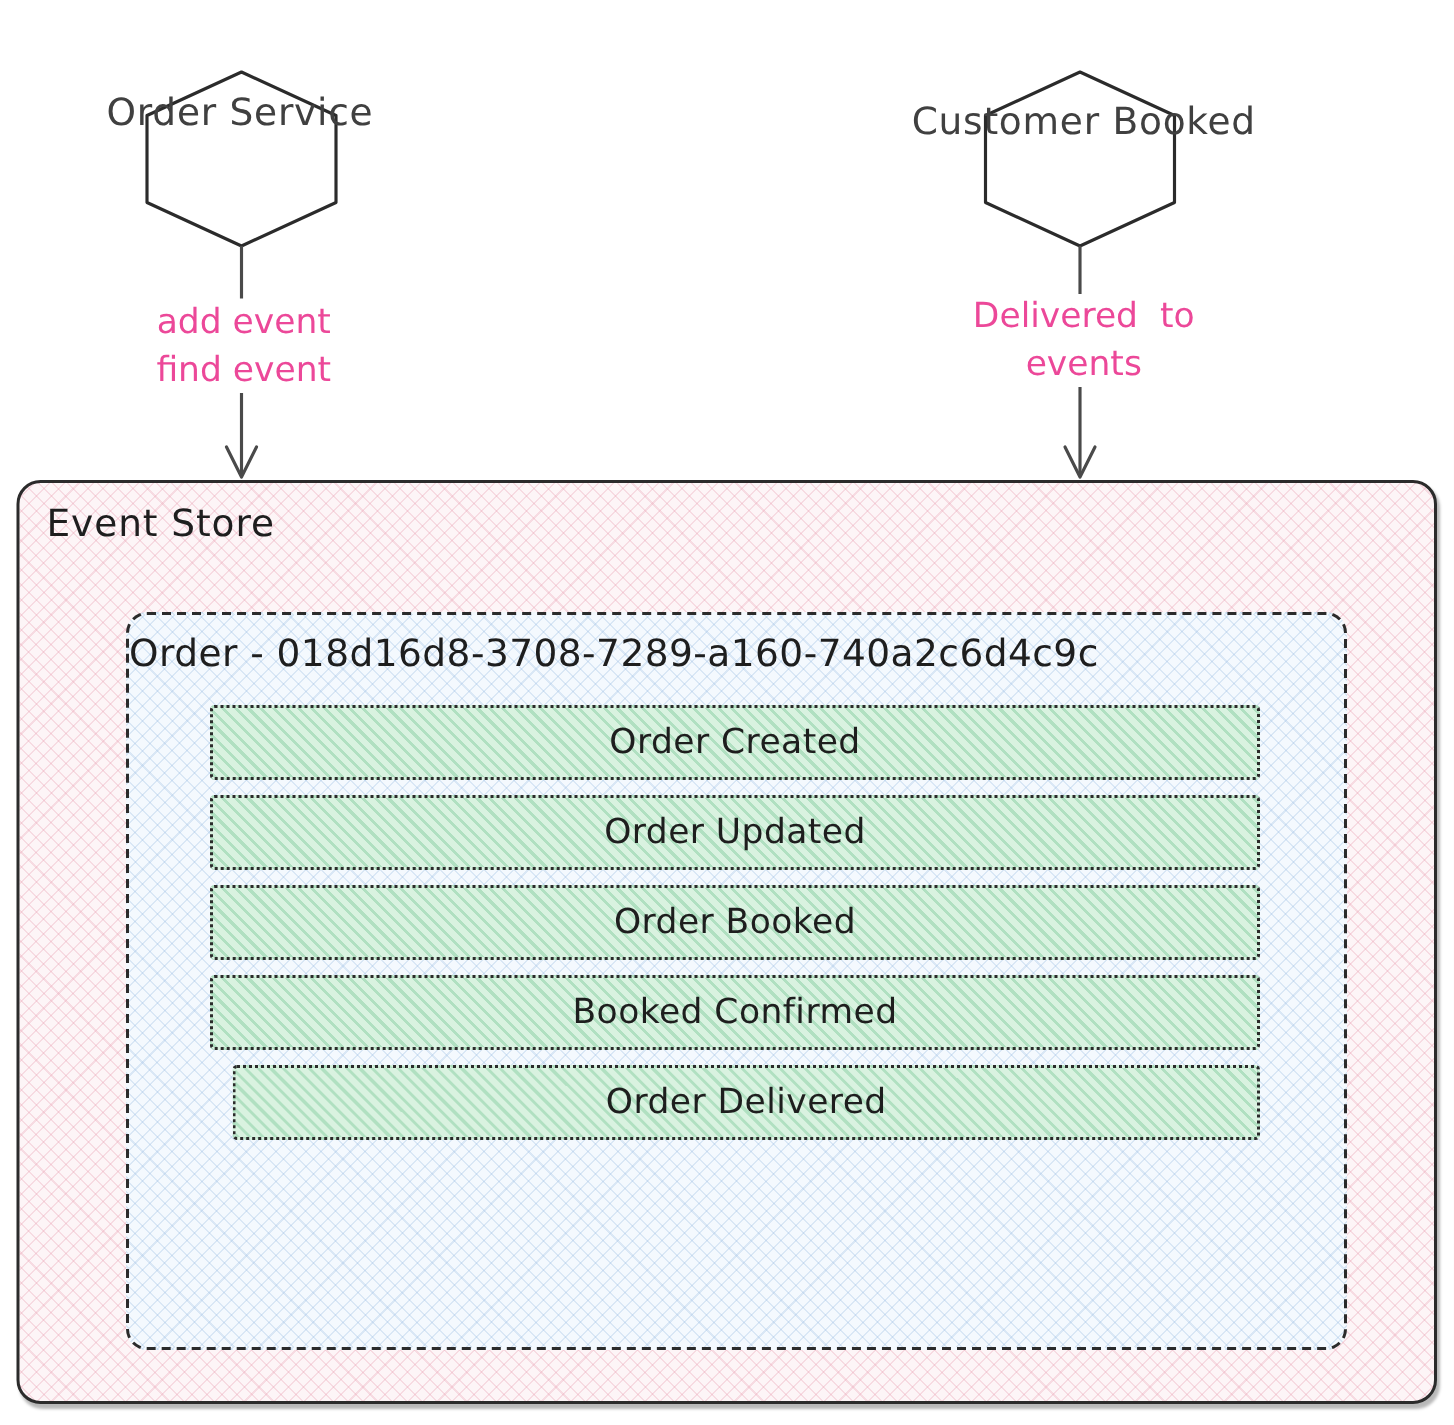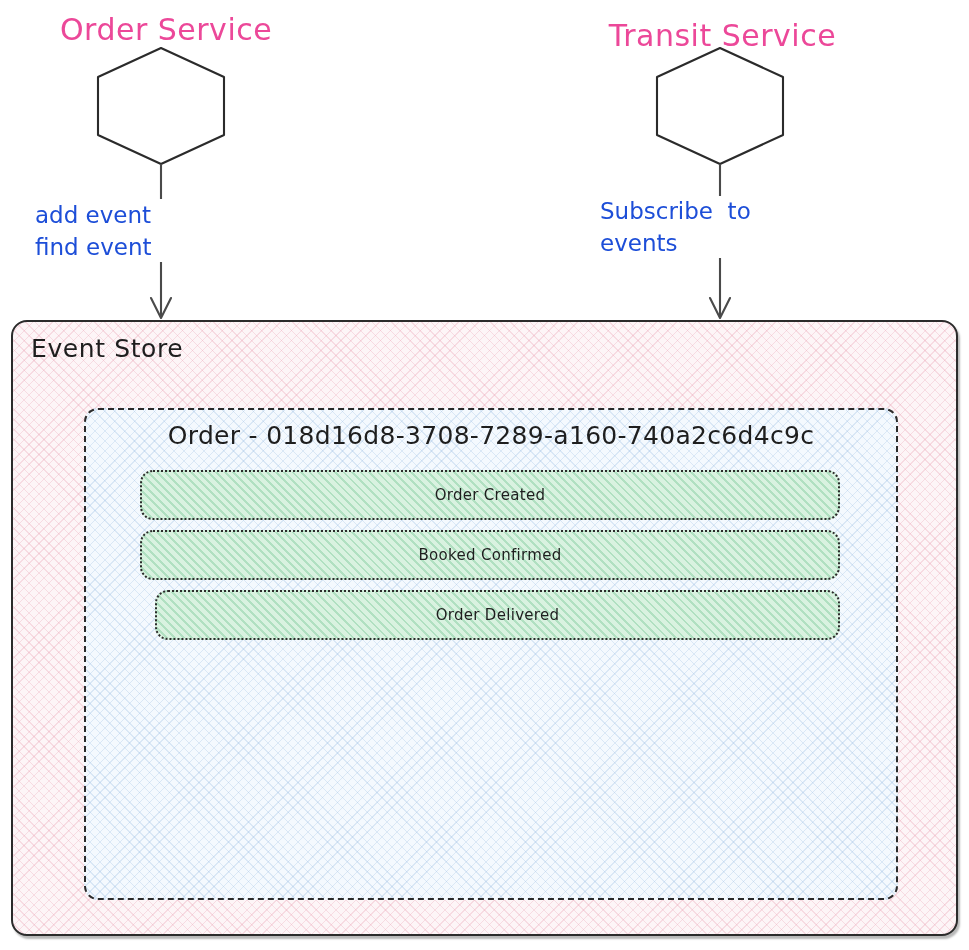--- a/index.html
+++ b/index.html
@@ -19,37 +19,38 @@
   #canvas {
     position: absolute;
     inset: 0;
     width: 969px;
     height: 950px;
   }
 
   
   .node-title {
     position: absolute;
-    font-size: 30px;
+    font-size: 25px;
     letter-spacing: 0.5px;
-    color: #ec4899;
+    color: #404040;
     white-space: nowrap;
     text-align: center;
     font-family: "DejaVu Sans", sans-serif;
+    margin-top: 48px;
   }
   #order-service-title { left: 60px; top: 12px; width: 200px; }
   #customer-service-title { left: 600px; top: 18px; width: 245px; }
 
   
   .edge-label {
     position: absolute;
     font-size: 23px;
     line-height: 1.38;
-    color: #1d4ed8;
-    text-align: left;
+    color: #ec4899;
+    text-align: center;
     white-space: pre;
   }
   #order-edge-label { left: 35px; top: 200px; width: 255px; }
   #customer-edge-label { left: 600px; top: 196px; width: 245px; }
 
   
   #event-store-box {
     position: absolute;
     left: 11px;
     top: 320px;
@@ -89,48 +90,48 @@
     background-image:
       repeating-linear-gradient(45deg,  rgba(150,185,225,0.28) 0 1px, transparent 1px 7px),
       repeating-linear-gradient(-45deg, rgba(150,185,225,0.28) 0 1px, transparent 1px 7px);
     padding: 0;
   }
   #order-aggregate-title {
     position: absolute;
     left: 0;
     right: 0;
     top: 11px;
-    text-align: center;
+    text-align: left;
     font-size: 25px;
     letter-spacing: 0.3px;
     color: #1e1e1e;
     white-space: nowrap;
   }
 
   
   #event-list {
     position: absolute;
     left: 54px;
     top: 60px;
     width: 700px;
   }
   .event-box {
     height: 50px;
     margin-bottom: 10px;
     border: 2.2px dotted #2b2b2b;
-    border-radius: 13px;
+    border-radius: 3px;
     box-sizing: border-box;
     display: flex;
     align-items: center;
     justify-content: center;
     background-color: #d9f2e0;
     background-image: repeating-linear-gradient(45deg,
         rgba(120,200,150,0.42) 0 2px, rgba(233,250,239,0.0) 2px 6px);
     color: #1e1e1e;
-    font-size: 15px;
+    font-size: 23px;
     letter-spacing: 0.3px;
     white-space: nowrap;
   }
   .event-box:last-child { margin-bottom: 0; margin-left: 15px; }
 </style>
 </head>
 <body>
 
 <svg id="canvas" viewBox="0 0 969 950">
 
@@ -146,36 +147,38 @@
 
   <g>
     <path d="M720,164 L720,196" stroke="#4a4a4a" stroke-width="2.1" fill="none"></path>
     <path d="M720,258 L720,316" stroke="#4a4a4a" stroke-width="2.1" fill="none"></path>
     <path d="M710,298 L720,318 L730,298" stroke="#4a4a4a" stroke-width="2.1" fill="none" stroke-linecap="round" stroke-linejoin="round"></path>
   </g>
 </svg>
 
 <div class="node-title" id="order-service-title">Order Service</div>
 
-<div class="node-title" id="customer-service-title">Transit Service</div>
+<div class="node-title" id="customer-service-title">Customer Booked</div>
 
 <div class="edge-label" id="order-edge-label">add event
 find event</div>
 
-<div class="edge-label" id="customer-edge-label">Subscribe  to
+<div class="edge-label" id="customer-edge-label">Delivered  to
 events</div>
 
 <div id="event-store-box">
 
   <div id="event-store-title">Event Store</div>
 
   <div id="order-aggregate-box">
 
     <div id="order-aggregate-title">Order - 018d16d8-3708-7289-a160-740a2c6d4c9c</div>
 
     <div id="event-list">
       <div class="event-box">Order Created</div>
+      <div class="event-box">Order Updated</div>
+      <div class="event-box">Order Booked</div>
       <div class="event-box">Booked Confirmed</div>
       <div class="event-box">Order Delivered</div>
     </div>
 
   </div>
 </div>
 
 </body></html>

